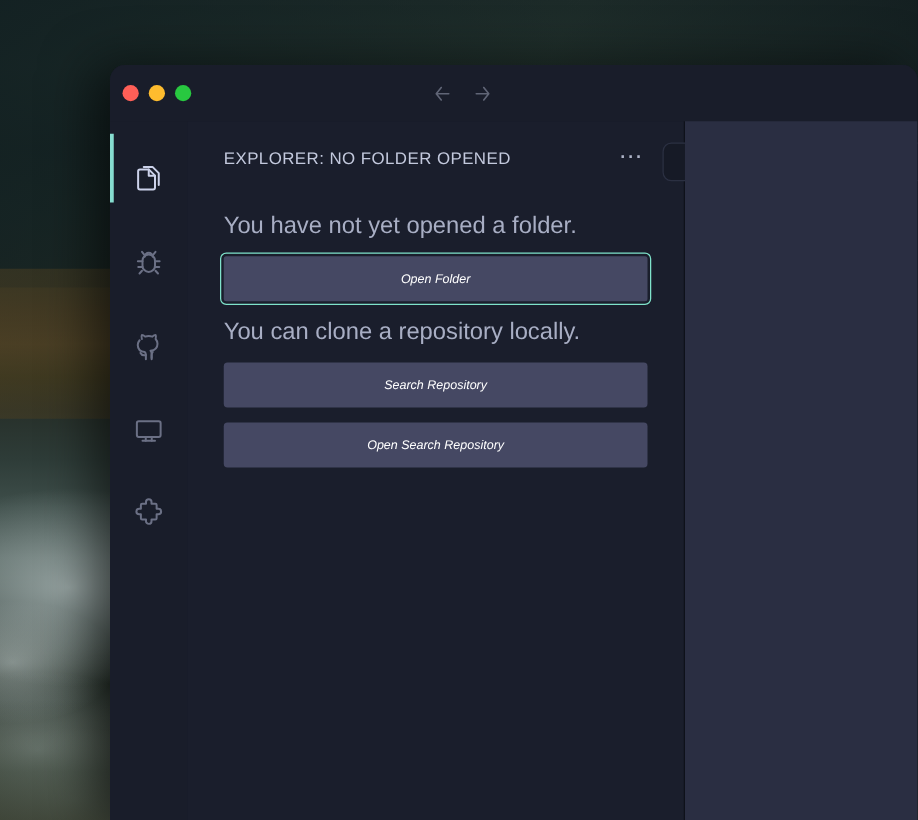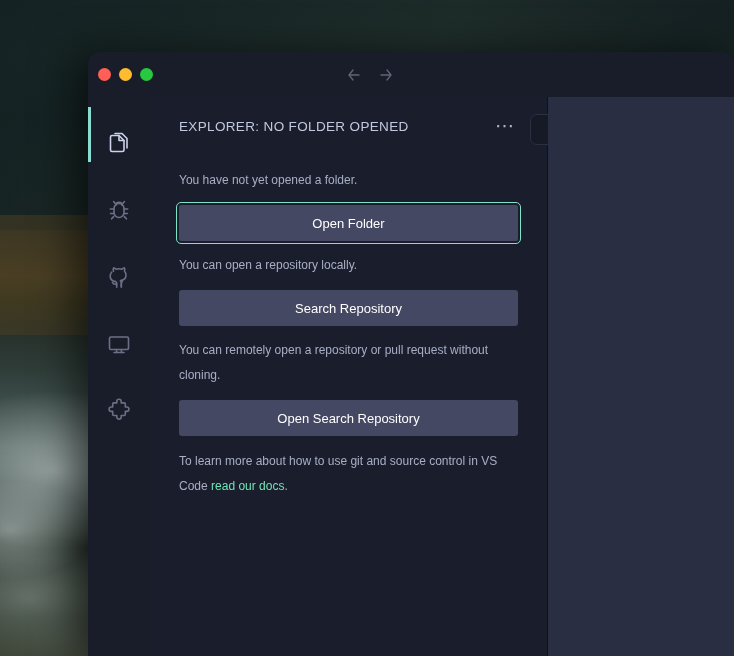--- a/index.html
+++ b/index.html
@@ -115,36 +115,37 @@
   }
   #explorertitle {
     color:#c3c9dd; font-size:13.5px; letter-spacing:.35px;
   }
   #moremenu {
     color:#aeb4c8; font-size:19px; line-height:8px; letter-spacing:2px;
     cursor:pointer; padding:4px 2px;
   }
 
   .bodytext {
-    color:#a8aec4; font-size:12px; line-height:25px;
+    color:#a8aec4; font-size:19px; line-height:25px;
   }
   .p-folder  { margin-top:13px; }
   .p-clone   { margin-top:12px; }
   .p-remote  { margin-top:12px; }
   .p-learn   { margin-top:13px; }
 
   .btn {
     display:flex; align-items:center; justify-content:center;
     height:36px; width:100%;
     background:#454863;
-    color:#ffffff; font-size:13px;
+    color:#ffffff; font-size:10px;
     border-radius:3px;
     margin-top:10px;
     cursor:pointer;
     user-select:none;
+    font-style:italic;
   }
   .btn.focused {
     outline:1.5px solid #7fe3cb;
     outline-offset:2px;
     border-radius:2px;
   }
   .btn-wrap-folder { margin-top:12px; }
   .btn-wrap-clone  { margin-top:12px; }
   .btn-wrap-remote { margin-top:12px; }
 
@@ -262,35 +263,31 @@
         <span id="explorertitle">EXPLORER: NO FOLDER OPENED</span>
         <span id="moremenu">⋯</span>
       </div>
 
       <p class="bodytext p-folder">You have not yet opened a folder.</p>
 
       <div class="btn-wrap-folder">
         <div class="btn focused">Open Folder</div>
       </div>
 
-      <p class="bodytext p-clone">You can open a repository locally.</p>
+      <p class="bodytext p-clone">You can clone a repository locally.</p>
 
       <div class="btn-wrap-clone">
         <div class="btn">Search Repository</div>
       </div>
 
-      <p class="bodytext p-remote">You can remotely open a repository or pull request without cloning.</p>
 
       <div class="btn-wrap-remote">
         <div class="btn">Open Search Repository</div>
       </div>
 
-      <p class="bodytext p-learn">
-        <span>To learn more about how to use git and source control in VS Code </span><span class="link">read our docs</span><span>.</span>
-      </p>
     </div>
 
     <div id="editor">
       <div id="watermark">
         
         
       </div>
     </div>
 
   </div>

